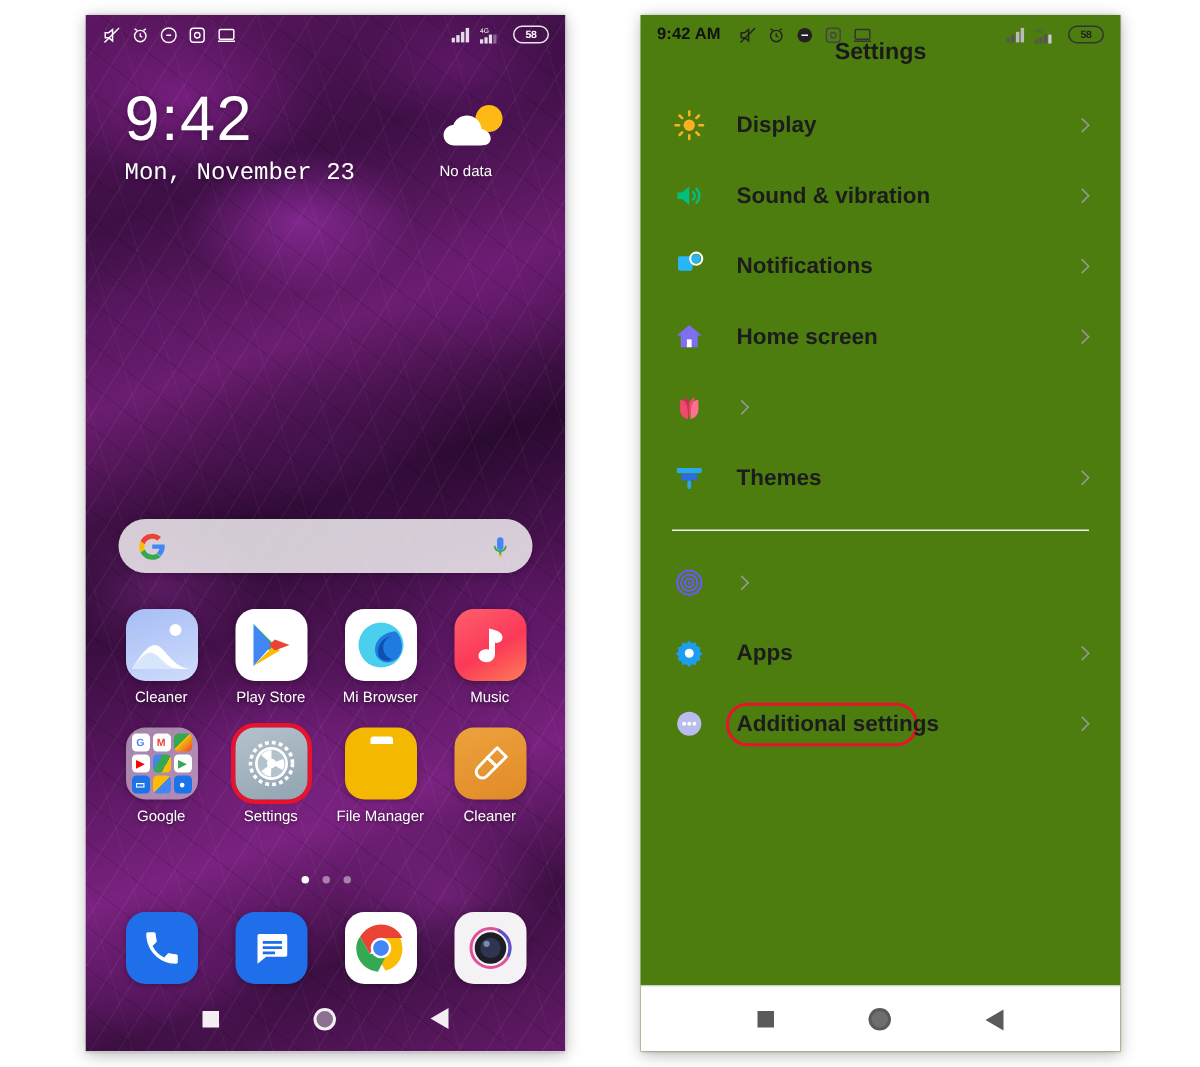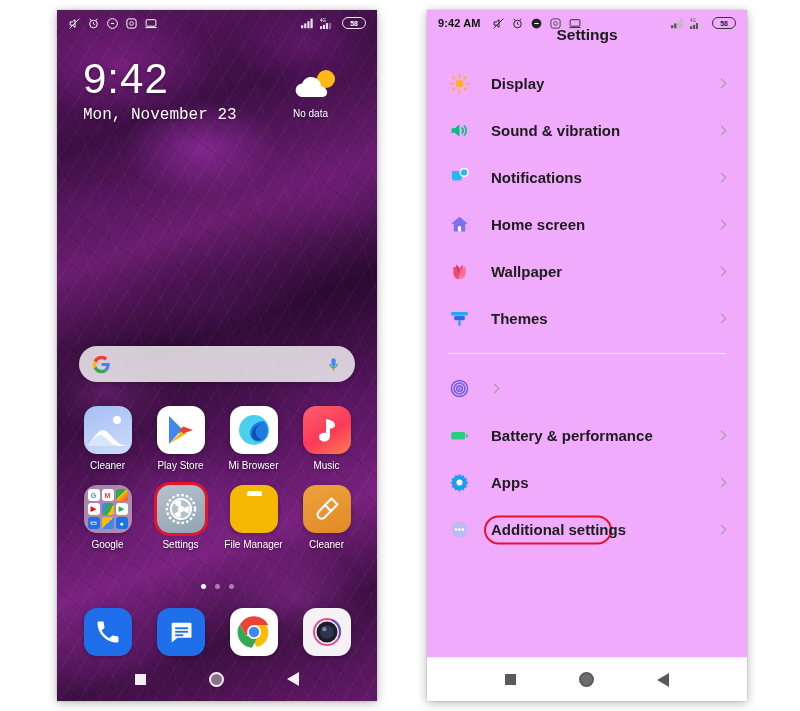--- a/index.html
+++ b/index.html
@@ -14,21 +14,21 @@
   
   .phone {
     position:absolute;
     top:10px;
     width:320px;
     height:691px;
     overflow:hidden;
     box-shadow: 0 2px 10px rgba(0,0,0,0.28), 0 0 2px rgba(0,0,0,0.2);
   }
   #phone-home { left:57px; }
-  #phone-settings { left:427px; background:#f0abfc; }
+  #phone-settings { left:427px; background:#4d7c0f; }
 
   
   .wallpaper {
     position:absolute; inset:0;
     background:
       radial-gradient(ellipse 150px 90px at 20% 8%, rgba(150,40,160,0.55), transparent 62%),
       radial-gradient(ellipse 120px 70px at 78% 5%, rgba(120,30,130,0.5), transparent 60%),
       radial-gradient(ellipse 130px 80px at 45% 20%, rgba(190,60,210,0.45), transparent 60%),
       radial-gradient(ellipse 100px 65px at 12% 30%, rgba(95,25,105,0.6), transparent 62%),
       radial-gradient(ellipse 140px 85px at 85% 26%, rgba(110,28,120,0.55), transparent 60%),
@@ -554,21 +554,20 @@
 
     <div class="set-row">
       <div class="set-icon">
         <svg width="21" height="21" viewBox="0 0 24 24">
           <path d="M12 21c-4 0-7-3.2-7-7.5V6.5c2.4 0 4.6 1 6 2.6V21z" fill="#f0486e"></path>
           <path d="M12 21c4 0 7-3.2 7-7.5V6.5c-2.4 0-4.6 1-6 2.6V21z" fill="#ff6f8f"></path>
           <path d="M12 21V8.5c-1-2-2.5-3.5-4-4.5 0 2.5.8 4.6 2 6" fill="#d22b55"></path>
           <path d="M12 21V8.5c1-2 2.5-3.5 4-4.5 0 2.5-.8 4.6-2 6" fill="#f0486e"></path>
         </svg>
       </div>
-      <div class="set-label"><span class="txt">Wallpaper</span></div>
       <div class="chev"></div>
     </div>
 
     <div class="set-row">
       <div class="set-icon">
         <svg width="21" height="21" viewBox="0 0 24 24">
           <rect x="2.5" y="4.5" width="19" height="4" rx="1" fill="#29a7f0"></rect>
           <rect x="6" y="9" width="12" height="5" rx="1.2" fill="#2f6be0"></rect>
           <rect x="10.6" y="14" width="2.8" height="6.5" rx="1.2" fill="#29a7f0"></rect>
         </svg>
@@ -586,30 +585,20 @@
             <circle cx="12" cy="12" r="9.2"></circle>
             <circle cx="12" cy="12" r="6.2"></circle>
             <circle cx="12" cy="12" r="3.2"></circle>
           </g>
           <circle cx="12" cy="12" r="1.3" fill="#6a5ce8"></circle>
         </svg>
       </div>
       <div class="chev"></div>
     </div>
 
-    <div class="set-row">
-      <div class="set-icon">
-        <svg width="21" height="21" viewBox="0 0 24 24">
-          <rect x="2.5" y="8" width="16" height="8.6" rx="2" fill="#26d07c"></rect>
-          <rect x="19.3" y="10.6" width="2.2" height="3.4" rx="1" fill="#26d07c"></rect>
-        </svg>
-      </div>
-      <div class="set-label"><span class="txt">Battery &amp; performance</span></div>
-      <div class="chev"></div>
-    </div>
 
     <div class="set-row">
       <div class="set-icon">
         <svg width="21" height="21" viewBox="0 0 24 24">
           <path fill="#1e9df0" d="M12 2.2l2 2.2 2.9-.6.8 2.8 2.8.9-.6 2.9 2.2 2-2.2 2 .6 2.9-2.8.9-.9 2.8-2.9-.6-2 2.2-2-2.2-2.9.6-.9-2.8-2.8-.9.6-2.9-2.2-2 2.2-2-.6-2.9 2.8-.9.9-2.8 2.9.6z"></path>
           <circle cx="12" cy="12" r="3.4" fill="#fff"></circle>
         </svg>
       </div>
       <div class="set-label"><span class="txt">Apps</span></div>
       <div class="chev"></div>

